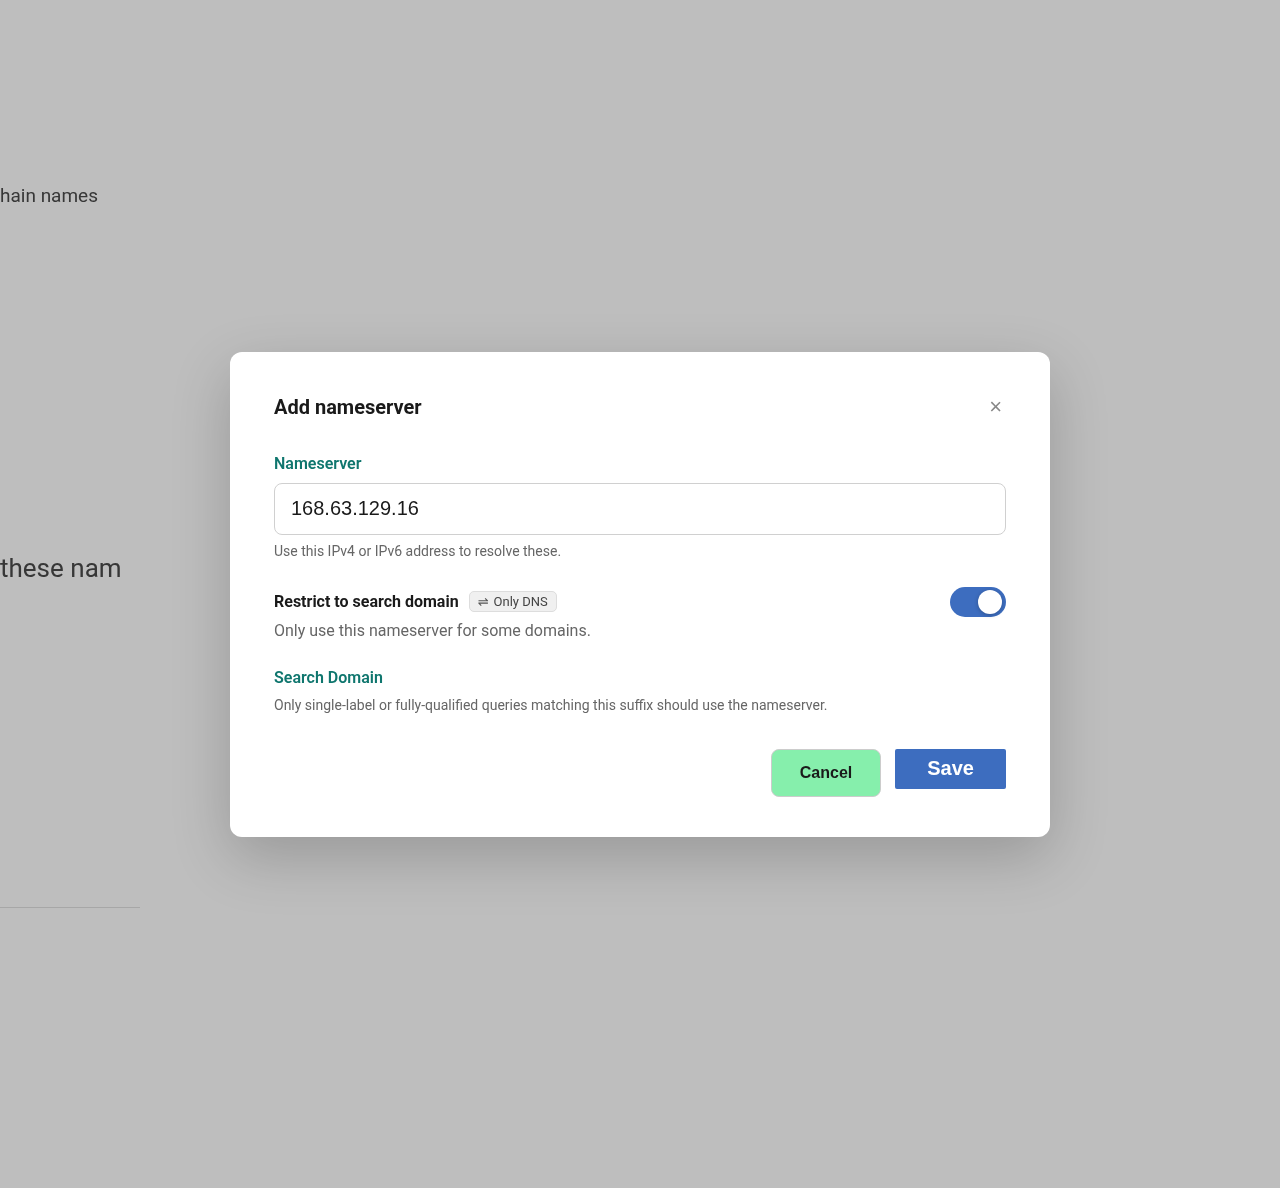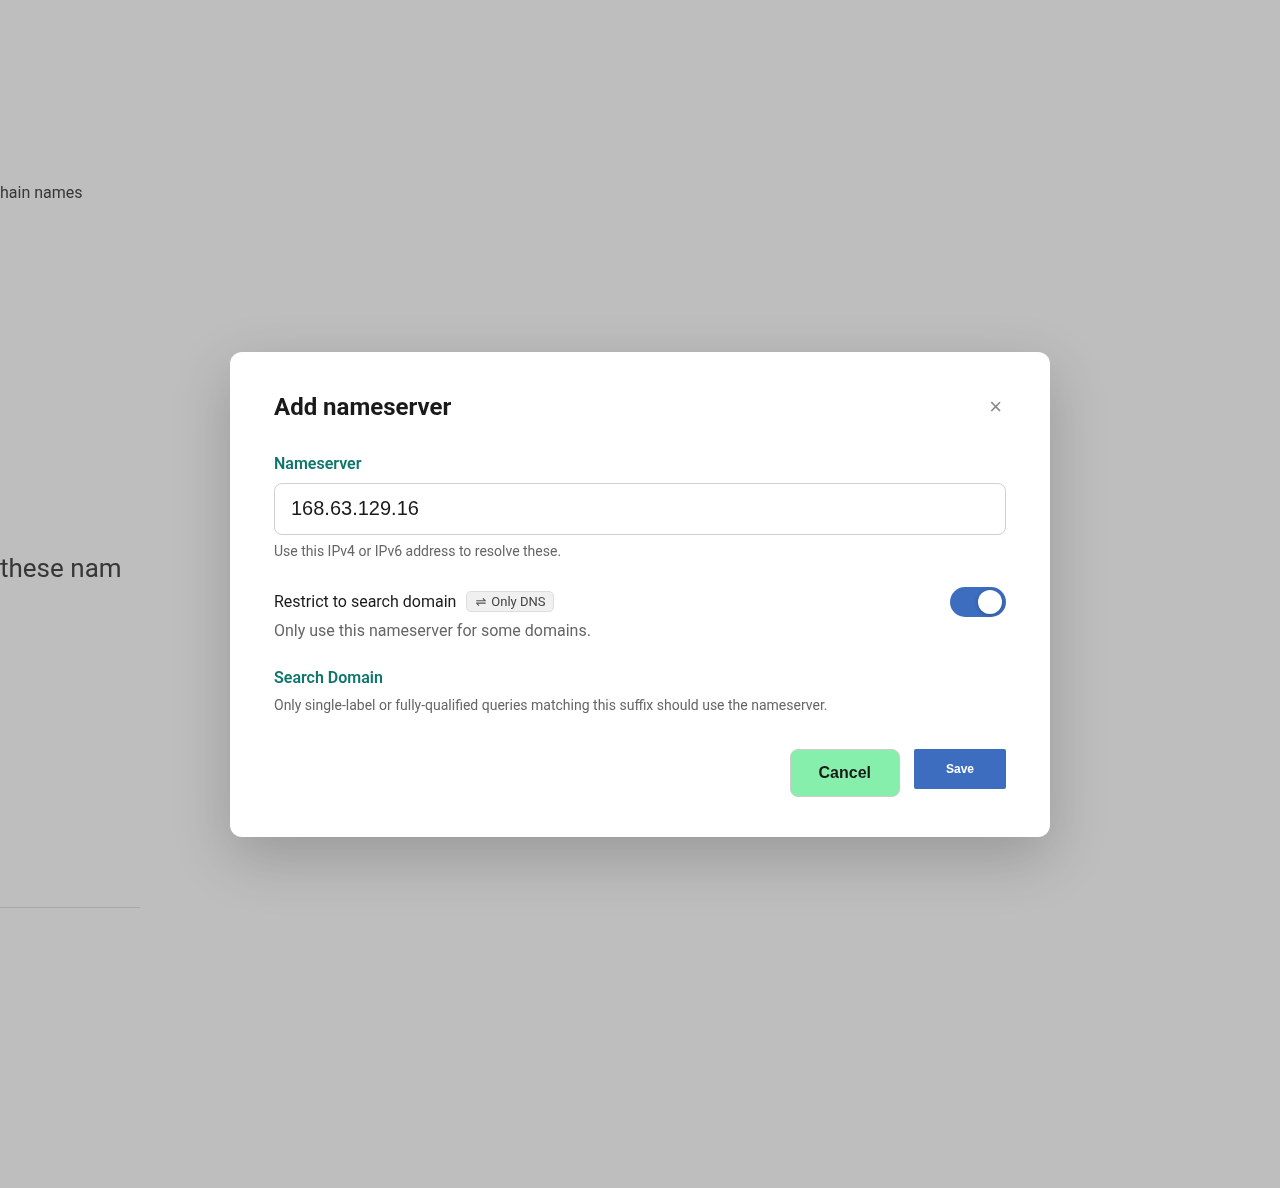--- a/index.html
+++ b/index.html
@@ -29,21 +29,21 @@
       color: #555;
       font-size: 18px;
       font-weight: 400;
       line-height: 2.2;
     }
 
     .background-text .line1 {
       position: absolute;
       top: 175px;
       left: 0;
-      font-size: 16px;
+      font-size: 19px;
       color: #444;
     }
 
     .background-text .line2 {
       position: absolute;
       top: 540px;
       left: 0;
       font-size: 26px;
       color: #444;
     }
@@ -76,21 +76,21 @@
     }
 
     .dialog-header {
       display: flex;
       align-items: center;
       justify-content: space-between;
       margin-bottom: 32px;
     }
 
     .dialog-title {
-      font-size: 24px;
+      font-size: 20px;
       font-weight: 700;
       color: #1a1a1a;
     }
 
     .close-button {
       background: none;
       border: none;
       cursor: pointer;
       color: #888;
       font-size: 22px;
@@ -144,21 +144,21 @@
     }
 
     .restrict-label-group {
       display: flex;
       align-items: center;
       gap: 10px;
     }
 
     .restrict-label {
       font-size: 16px;
-      font-weight: 400;
+      font-weight: 700;
       color: #1a1a1a;
     }
 
     .split-dns-badge {
       display: inline-flex;
       align-items: center;
       gap: 5px;
       background: #f0f0f0;
       border: 1px solid #ddd;
       border-radius: 5px;
@@ -235,21 +235,21 @@
       color: #1a1a1a;
       cursor: pointer;
     }
 
     .btn-save {
       height: 40px;
       padding: 0 32px;
       border: none;
       border-radius: 2px;
       background: #3d6dbf;
-      font-size: 12px;
+      font-size: 20px;
       font-weight: 700;
       color: #fff;
       cursor: pointer;
     }
   </style>
 </head>
 <body>
 
 <span class="background-text">
   <span class="line1">hain names</span>

